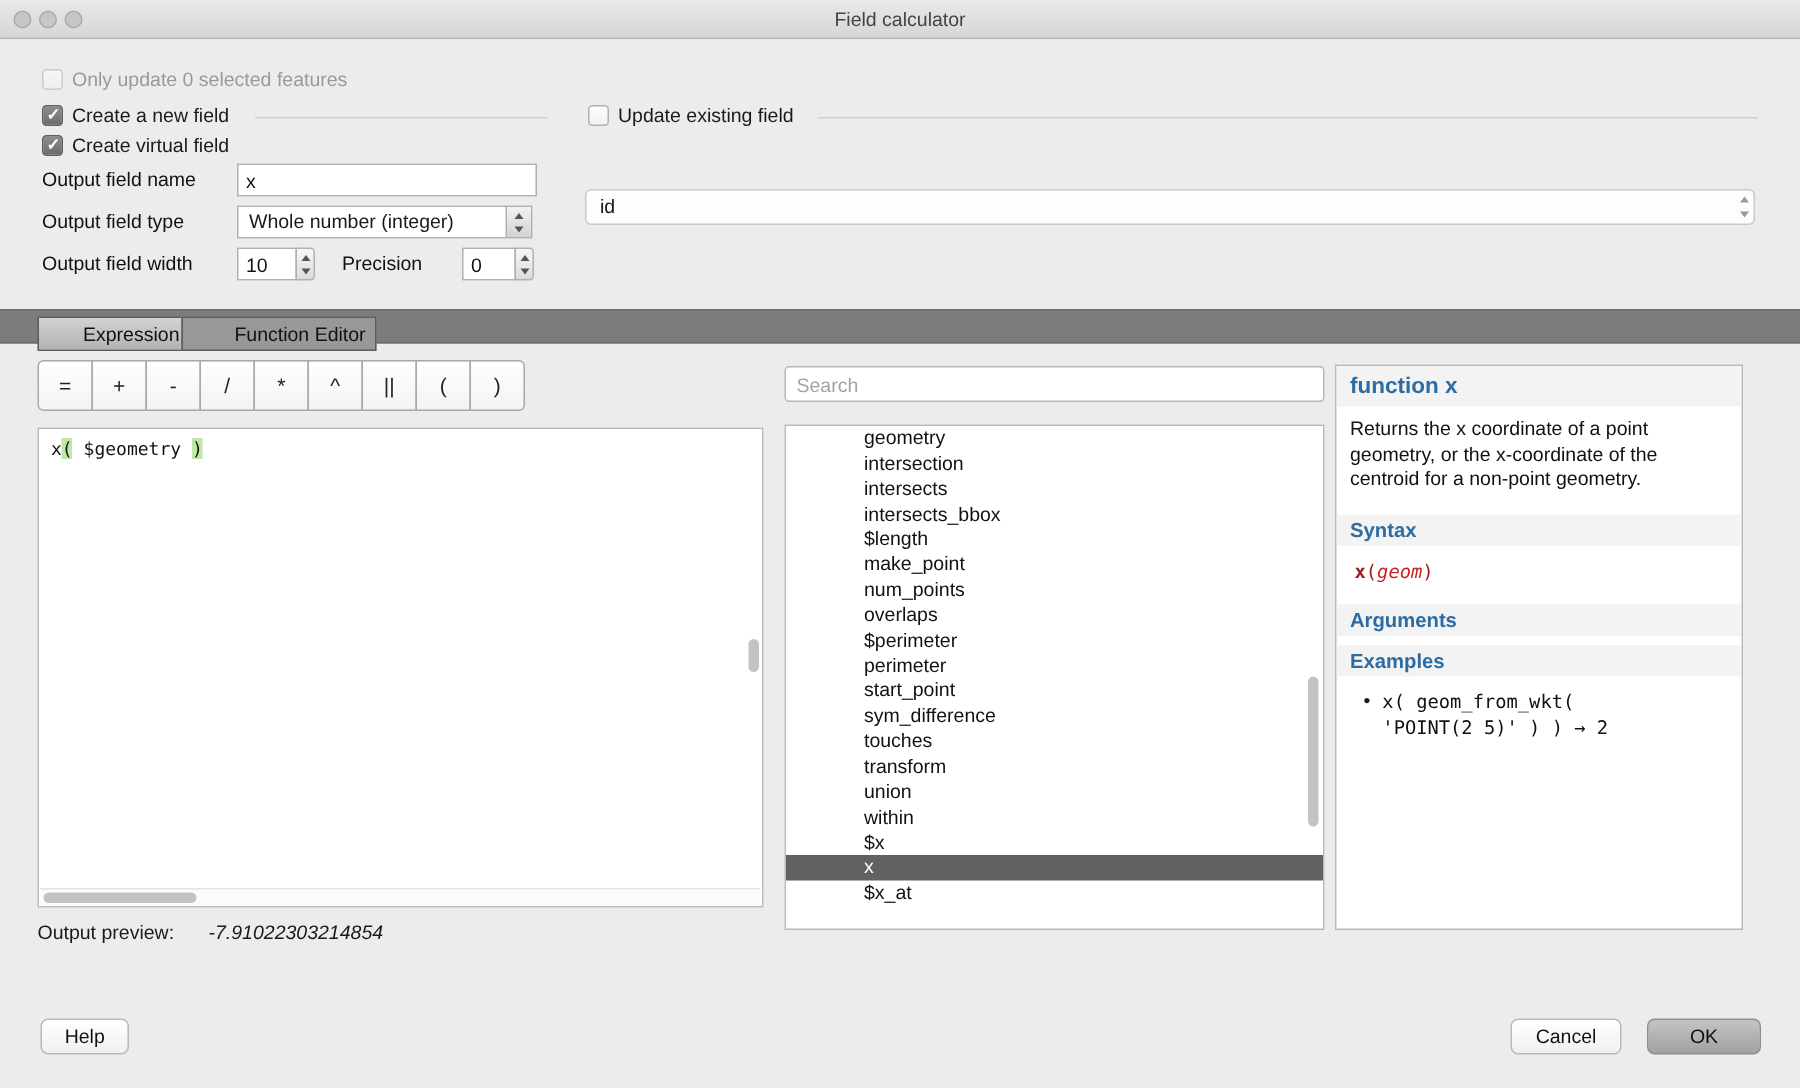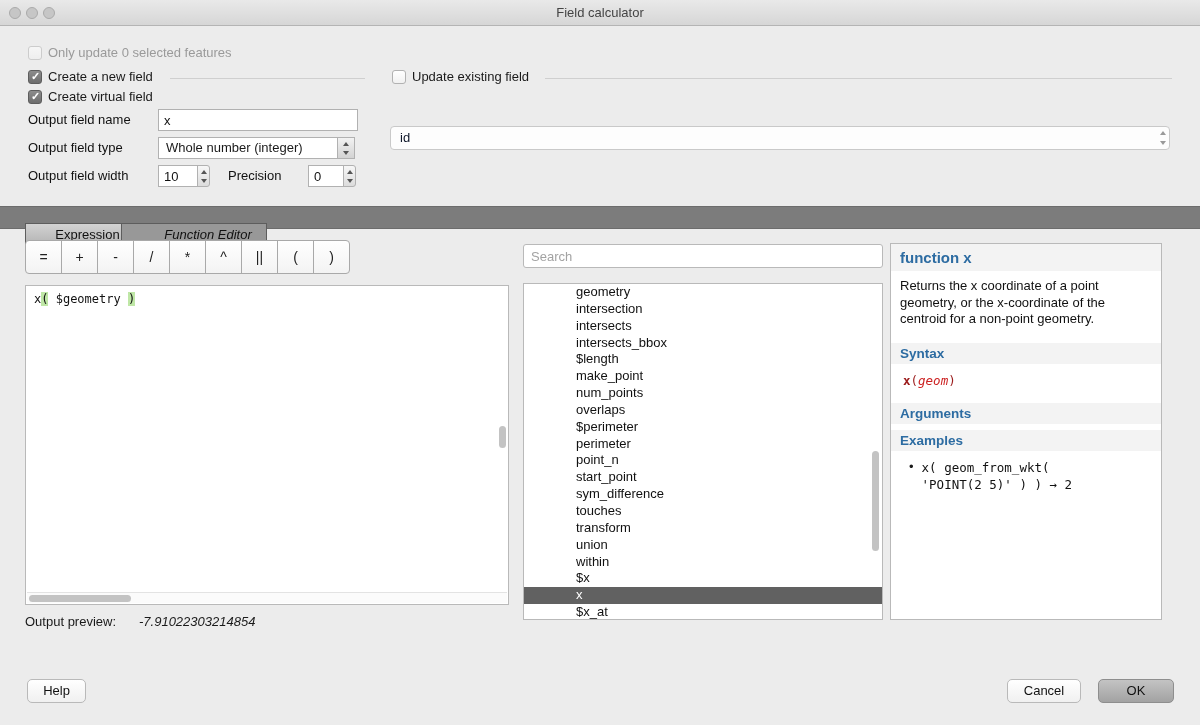--- a/index.html
+++ b/index.html
@@ -38,21 +38,21 @@
     border-left:3px solid transparent; border-right:3px solid transparent; border-bottom:4px solid #555; }
   .arr-dn { position:absolute; left:50%; margin-left:-3px; width:0; height:0;
     border-left:3px solid transparent; border-right:3px solid transparent; border-top:4px solid #555; }
   .idcombo { position:absolute; height:24px; background:#fdfdfd; border:1px solid #c9c9c9; border-radius:4px; }
   .idcombo .cval { position:absolute; left:9px; top:3px; color:#0f172a; }
   .idcombo .chev { position:absolute; right:6px; }
 
   
   .tabbar { position:absolute; left:0; top:206px; width:1200px; height:23px;
     background:#7c7c7c; border-top:1px solid #6c6c6c; border-bottom:1px solid #6c6c6c; }
-  .tab { position:absolute; top:16px; height:23px; text-align:center; line-height:22px;
+  .tab { position:absolute; top:4px; height:23px; text-align:center; line-height:22px;
     font-size:13px; color:#111; border:1px solid #5d5d5d;padding-left:28px; }
   .tab.active { background:linear-gradient(#d2d2d2,#b3b3b3); }
   .tab.inactive { background:#989898; }
 
   
   .opbtn { position:absolute; top:240px; width:37px; height:34px; background:linear-gradient(#ffffff,#f3f3f3);
     border:1px solid #a9a9a9; text-align:center; line-height:32px; font-size:14px; color:#222; }
   .opbtn.first { border-radius:4px 0 0 4px; }
   .opbtn.last { border-radius:0 4px 4px 0; }
 
@@ -160,21 +160,21 @@
 
   <span class="fieldlabel" style="left:228px; top:168px;">Precision</span>
   <input class="txtinput" style="left: 308px; top: 165px; width: 36px;" value="0">
   <span class="spin" style="left:343px; top:165px;">
     <span class="arr-up" style="top:4px;"></span>
       <span class="arr-dn" style="top:13px;"></span>
   </span>
 
   <div class="tabbar">
     <div class="tab active" style="left:25px; width:97px;">Expression</div>
-    <div class="tab inactive" style="left:121px; width:146px;font-style:italic;">Function Editor</div>
+    <div class="tab inactive" style="left:121px; width:130px;">Function Editor</div>
   </div>
 
   <div class="opbtn first" style="left:25px;">=</div>
   <div class="opbtn" style="left:61px;">+</div>
   <div class="opbtn" style="left:97px;">-</div>
   <div class="opbtn" style="left:133px;">/</div>
   <div class="opbtn" style="left:169px;">*</div>
   <div class="opbtn" style="left:205px;">^</div>
   <div class="opbtn" style="left:241px;">||</div>
   <div class="opbtn" style="left:277px;">(</div>
@@ -197,21 +197,20 @@
     <div class="funcitem">geometry</div>
     <div class="funcitem">intersection</div>
     <div class="funcitem">intersects</div>
     <div class="funcitem">intersects_bbox</div>
     <div class="funcitem">$length</div>
     <div class="funcitem">make_point</div>
     <div class="funcitem">num_points</div>
     <div class="funcitem">overlaps</div>
     <div class="funcitem">$perimeter</div>
     <div class="funcitem">perimeter</div>
-    <div class="funcitem">point_n</div>
     <div class="funcitem">start_point</div>
     <div class="funcitem">sym_difference</div>
     <div class="funcitem">touches</div>
     <div class="funcitem">transform</div>
     <div class="funcitem">union</div>
     <div class="funcitem">within</div>
     <div class="funcitem">$x</div>
     <div class="funcitem selected">x</div>
     <div class="funcitem">$x_at</div>
     <span class="vsb-thumb" style="right:3px; top:167px; height:100px; position:absolute;"></span>

